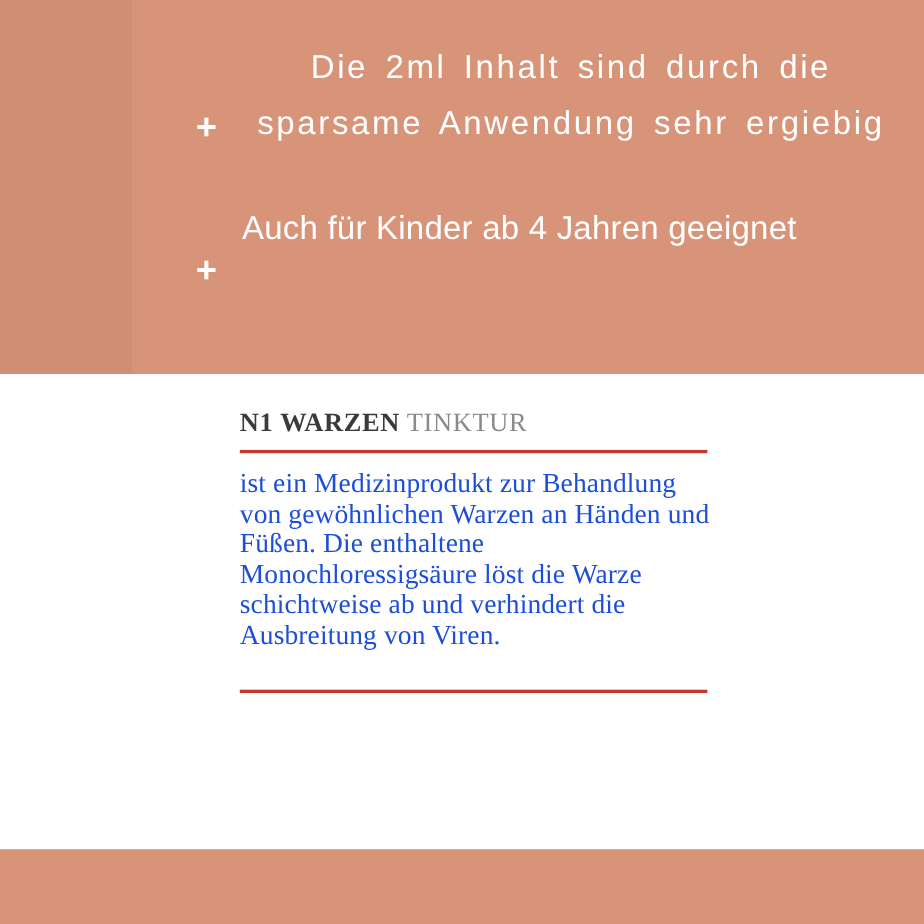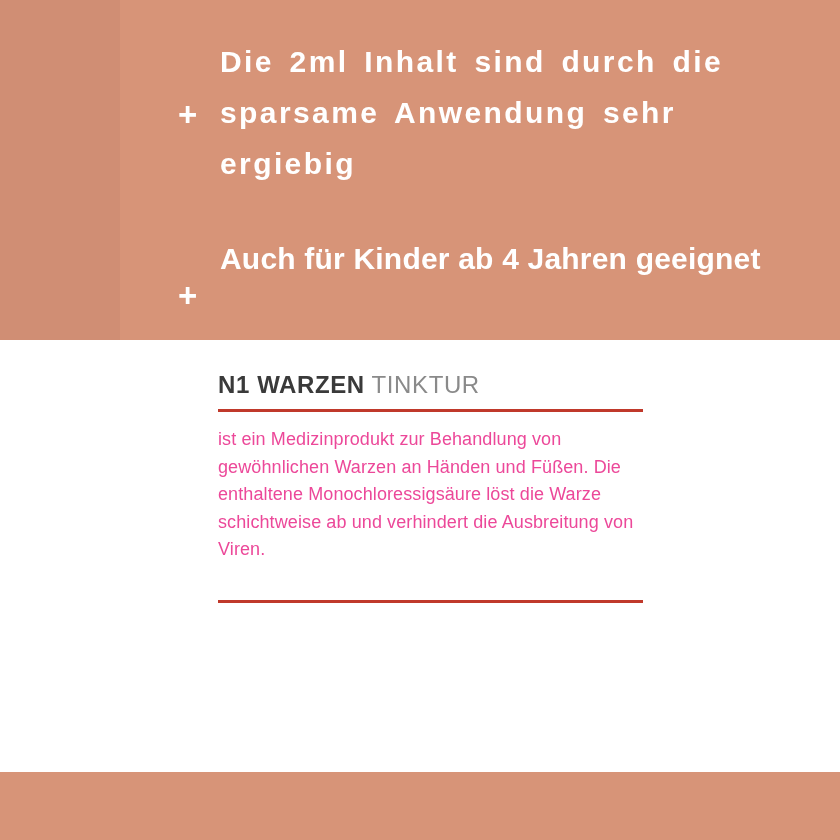--- a/index.html
+++ b/index.html
@@ -61,36 +61,38 @@
     flex: 0 0 42px;
     text-align: left;
   }
   .bullet-row.first .plus { margin-top: 62px; }
   .bullet-row.second .plus { margin-top: 46px; }
 
   .bullet-text {
     color: #ffffff;
     font-size: 30px;
     line-height: 51px;
-    font-weight: 700;
+    font-weight: 400;
     letter-spacing: 0.2px;
+    text-align: center;
   }
   .bullet-text.wide {
     letter-spacing: 2.4px;
     word-spacing: 5px;
   }
 
   
   .white-panel {
     position: absolute;
     left: 0;
     top: 340px;
     width: 840px;
     height: 432px;
     background: #ffffff;
+    font-family: Liberation Serif, serif;
   }
   .content {
     position: absolute;
     left: 218px;
     top: 30px;
     width: 430px;
   }
   .heading {
     font-size: 24px;
     line-height: 30px;
@@ -104,23 +106,23 @@
     font-weight: 700;
   }
   .rule {
     height: 3px;
     background: #c0392b;
     margin-top: 9px;
     width: 425px;
   }
   .body-text {
     margin-top: 14px;
-    font-size: 18px;
+    font-size: 25px;
     line-height: 27.5px;
-    color: #ec4899;
+    color: #1d4ed8;
     font-weight: 400;
     letter-spacing: 0.1px;
   }
   .block-2 {
     margin-top: 36px;
   }
 
   
   .bottom-band {
     position: absolute;

